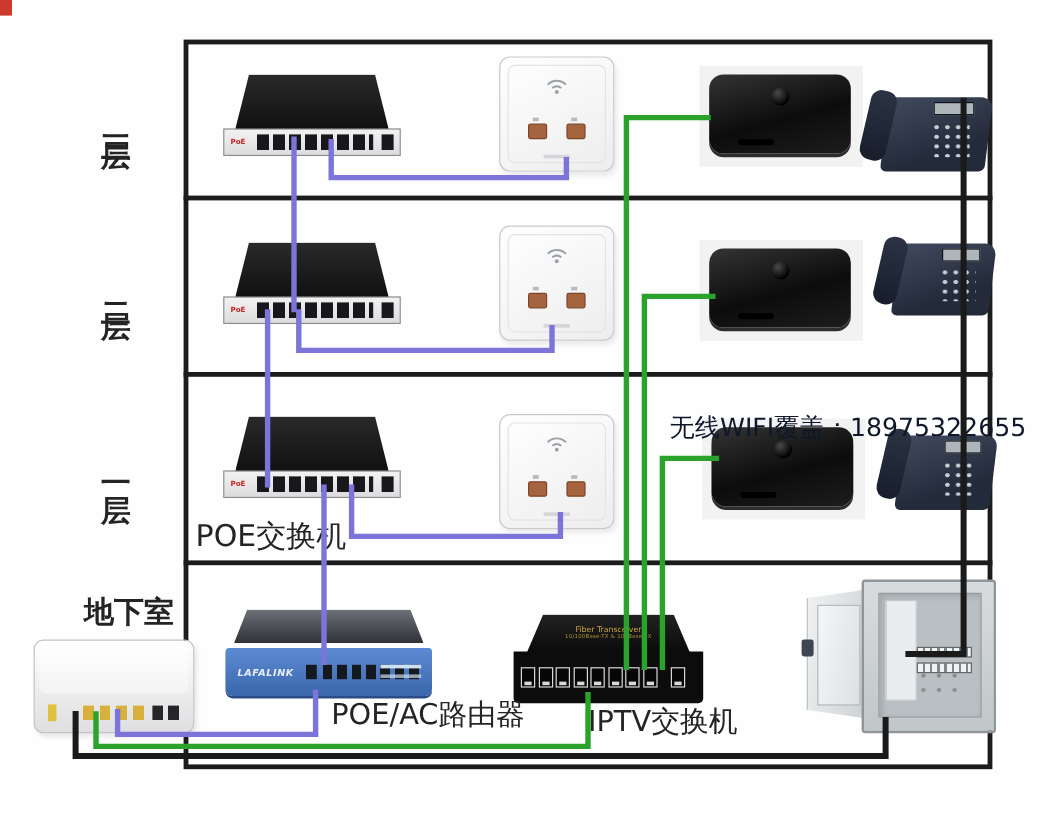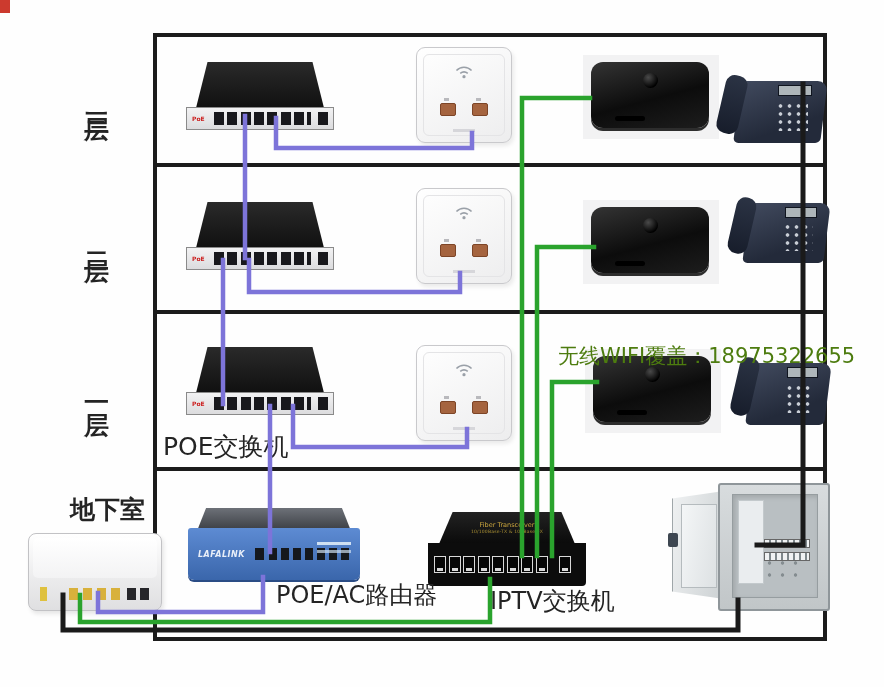--- a/index.html
+++ b/index.html
@@ -85,21 +85,21 @@
   .onu-pots{position:absolute;left:40px;bottom:10px;width:56px;height:12px;
             background:repeating-linear-gradient(90deg,#d8b13c 0 9px,transparent 9px 14px);}
   .onu-lan{position:absolute;right:10px;bottom:10px;width:24px;height:12px;
            background:repeating-linear-gradient(90deg,#26262a 0 9px,transparent 9px 13px);}
 
   
   .router{position:absolute;left:188px;top:508px;width:172px;height:72px;z-index:10;}
   .rt-top{position:absolute;left:7px;right:7px;top:0;height:28px;
           background:linear-gradient(#6d7178,#2e3136);
           clip-path:polygon(7% 0,93% 0,100% 100%,0 100%);}
-  .rt-front{position:absolute;left:0;right:0;bottom:0;height:52px;border-radius:3px 3px 6px 6px;
+  .rt-front{position:absolute;left:0;right:0;bottom:0;height:40px;border-radius:3px 3px 6px 6px;
             background:linear-gradient(#5d8bd3,#3a66ab);display:flex;align-items:center;
             box-shadow:0 2px 0 #2a4c85;}
   .rt-brand{margin-left:10px;font-size:8px;font-style:italic;font-weight:700;color:#e8eef8;letter-spacing:.5px;}
   .rt-btn{width:9px;height:12px;background:#15181d;margin-left:10px;}
   .rt-ports{width:84px;height:12px;margin-left:5px;
             background:repeating-linear-gradient(90deg,#15181d 0 8px,transparent 8px 12px);}
   .rt-spec{position:absolute;right:9px;top:14px;width:34px;height:3px;background:#cfe0f2;
            box-shadow:0 8px 0 #cfe0f2b0;}
 
   
@@ -149,21 +149,21 @@
   <div class="divider dv3"></div>
 
   <div class="lbl floor-lbl fl3">三层</div>
   <div class="lbl floor-lbl fl2">二层</div>
   <div class="lbl floor-lbl fl1">一层</div>
   <div class="lbl poesw-lbl">POE交换机</div>
 
   <div class="lbl basement-lbl">地下室</div>
   <div class="lbl iptv-lbl">IPTV交换机</div>
   <div class="lbl router-lbl">POE/AC路由器</div>
-  <div class="lbl note-lbl" style="color:#4d7c0f;">无线WIFI覆盖：18975322655</div>
+  <div class="lbl note-lbl" style="color:#0f172a;">无线WIFI覆盖：18975322655</div>
 
   <div class="sw sp3">
     <div class="sw-top"></div>
     <div class="sw-front">
       <span class="sw-brand">PoE</span>
       <span class="sw-ports"></span>
       <span class="sw-uplink"></span>
     </div>
   </div>
   <div class="sw sp2">

